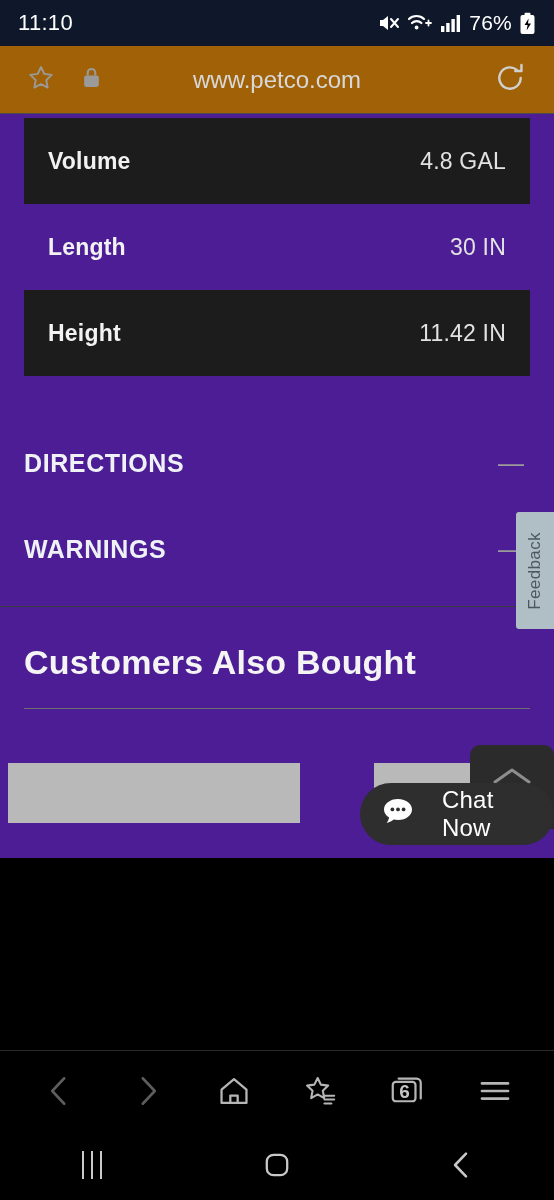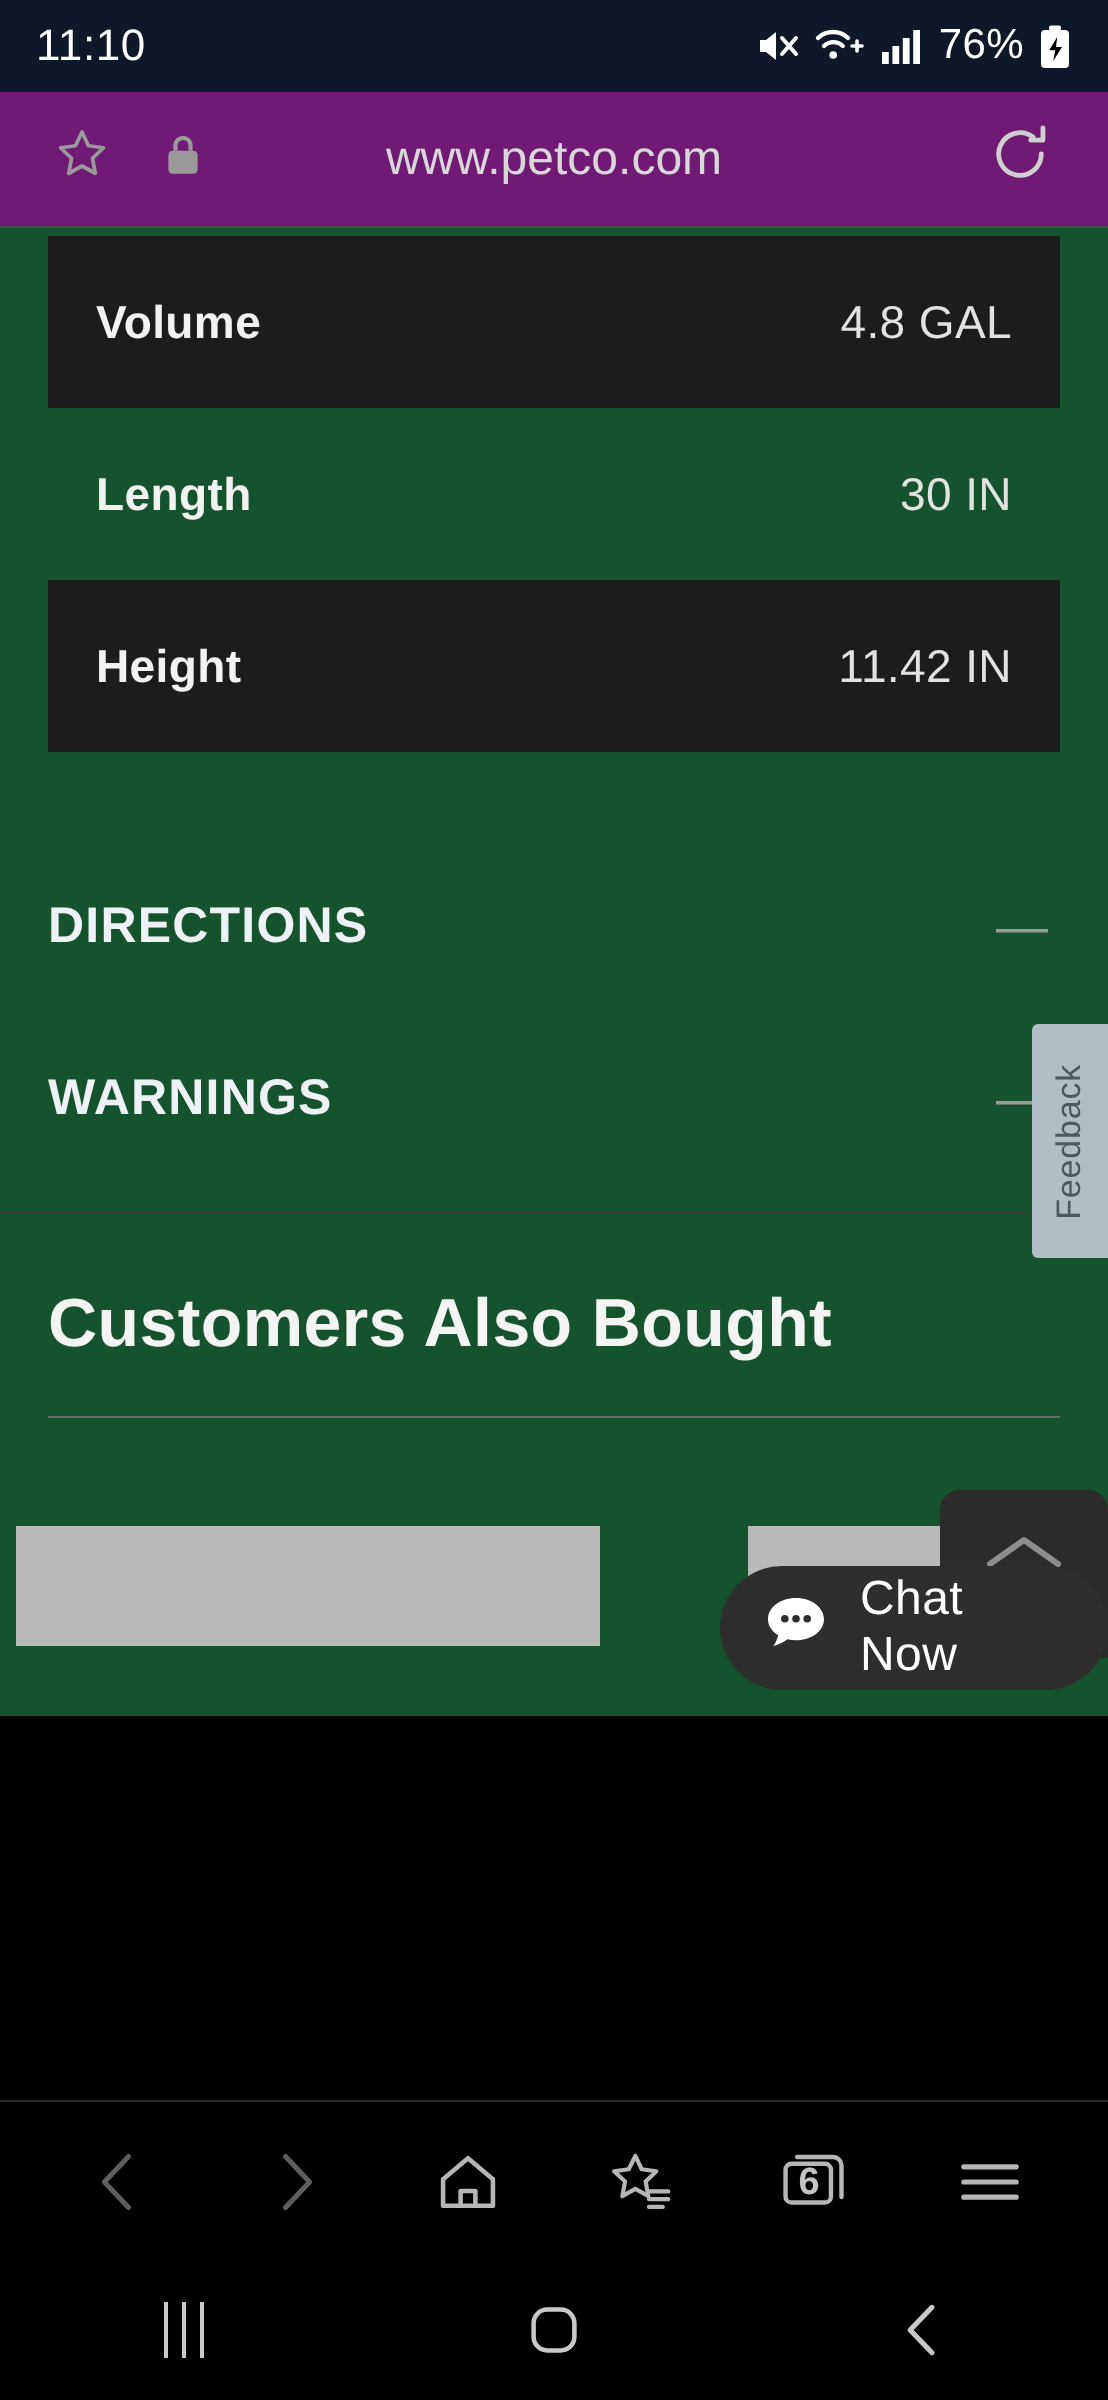--- a/index.html
+++ b/index.html
@@ -18,31 +18,31 @@
     padding:0 18px; background:#0f172a;
   }
   .status-time { color:#fff; font-size:22px; letter-spacing:.3px; }
   .status-icons { display:flex; align-items:center; gap:7px; }
   .status-icons svg { display:block; }
   .status-batt { color:#fff; font-size:21px; letter-spacing:.2px; }
 
   
   .urlbar {
     position:absolute; top:46px; left:0; width:554px; height:67px;
-    display:flex; align-items:center; background:#701a75;
+    display:flex; align-items:center; background:#a16207;
   }
   .urlbar .u-left { display:flex; align-items:center; gap:26px; padding-left:26px; }
   .urlbar .url-text {
     position:absolute; left:0; right:0; text-align:center;
     color:#d8d8d8; font-size:24px; pointer-events:none;
   }
   .urlbar .u-right { margin-left:auto; padding-right:28px; }
 
   
-  .page { position:absolute; top:113px; left:0; width:554px; height:745px; background:#14532d; overflow:hidden; }
+  .page { position:absolute; top:113px; left:0; width:554px; height:745px; background:#4c1d95; overflow:hidden; }
   .hairline { height:1px; width:100%; background:#4a4a4a; }
 
   .spec-table { margin-top:4px; }
   .spec-row {
     display:flex; align-items:center; justify-content:space-between;
     height:86px; margin:0 24px; padding:0 24px;
   }
   .spec-row.alt { background:#1c1c1c; }
   .spec-label { color:#f2f2f2; font-size:23px; font-weight:bold; letter-spacing:.2px; }
   .spec-value { color:#e2e2e2; font-size:23px; letter-spacing:.2px; }
@@ -80,21 +80,21 @@
 
   .scroll-top {
     position:absolute; top:745px; left:470px; width:84px; height:84px;
     background:#2b2b2b; border-radius:10px 10px 0 0;
     display:flex; align-items:flex-start; justify-content:center; padding-top:20px;
   }
 
   .chat-pill {
     position:absolute; top:783px; left:360px; height:62px; padding:0 26px 0 22px;
     background:#2e2e2e; border-radius:31px;
-    display:flex; align-items:center; gap:16px;
+    display:flex; align-items:center; gap:28px;
   }
   .chat-pill .label { color:#fff; font-size:24px; letter-spacing:.2px; }
 
   
   .buybar {
     position:absolute; top:858px; left:0; width:554px; height:192px; background:#212121;
   }
   .qty {
     position:absolute; left:24px; top:20px; width:122px; height:86px;
     border:1px solid #555; border-radius:8px;

